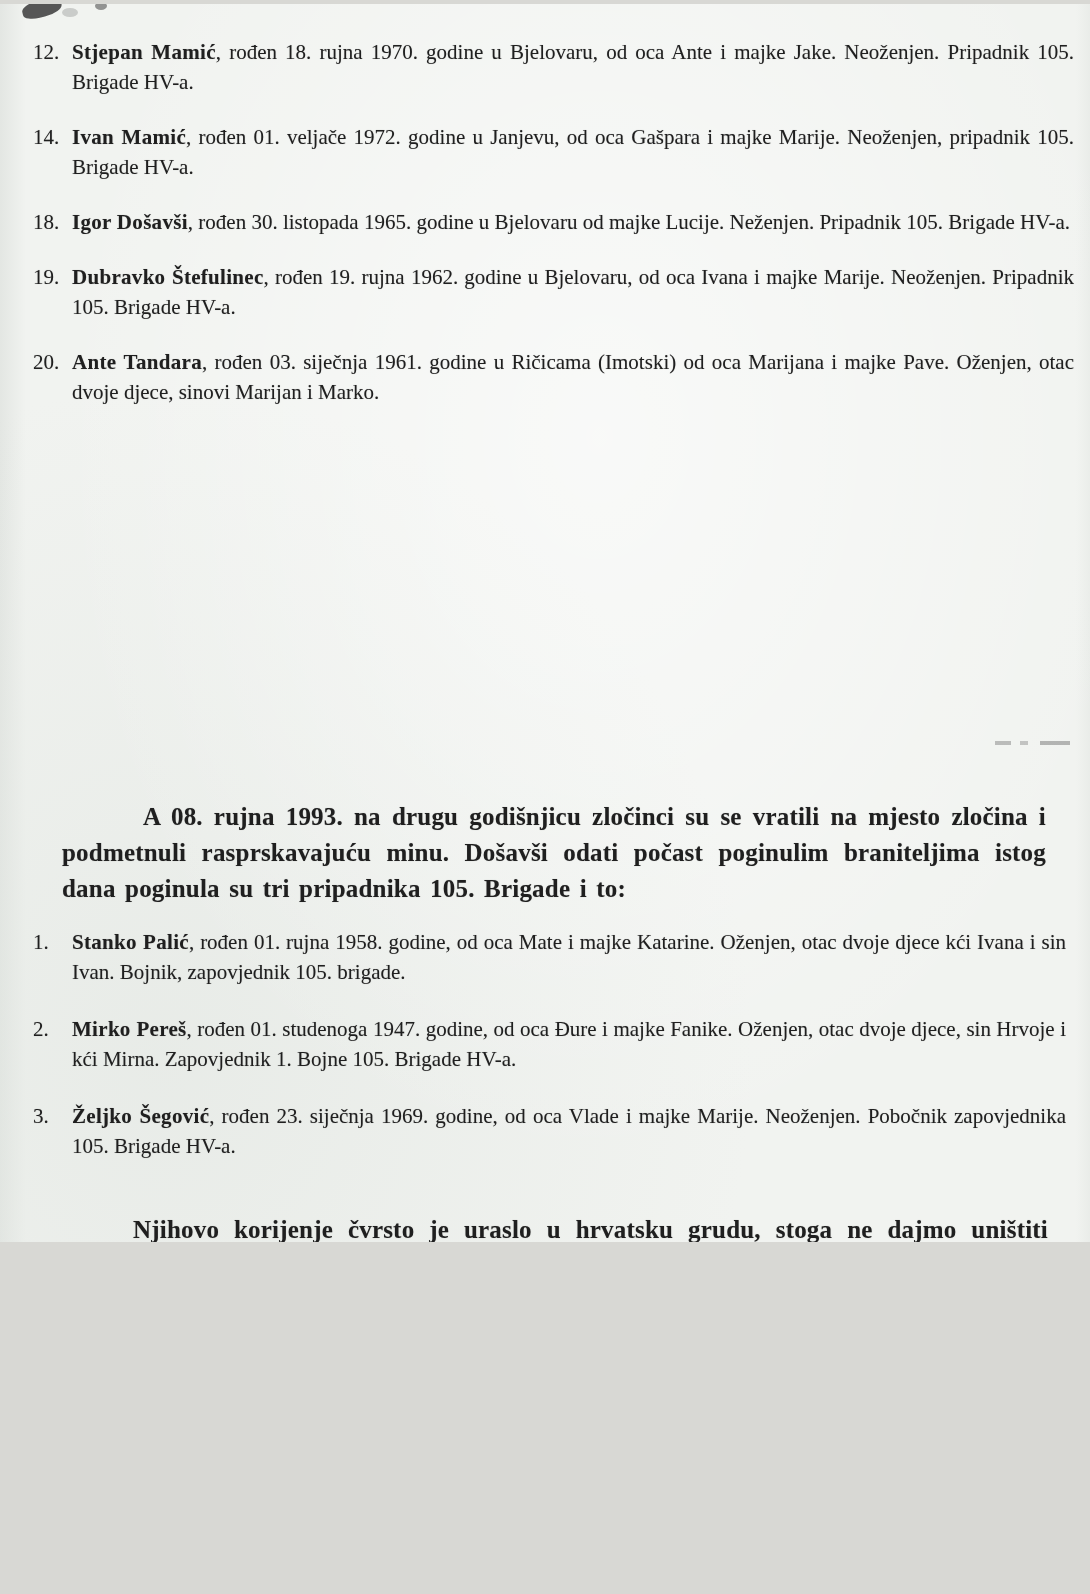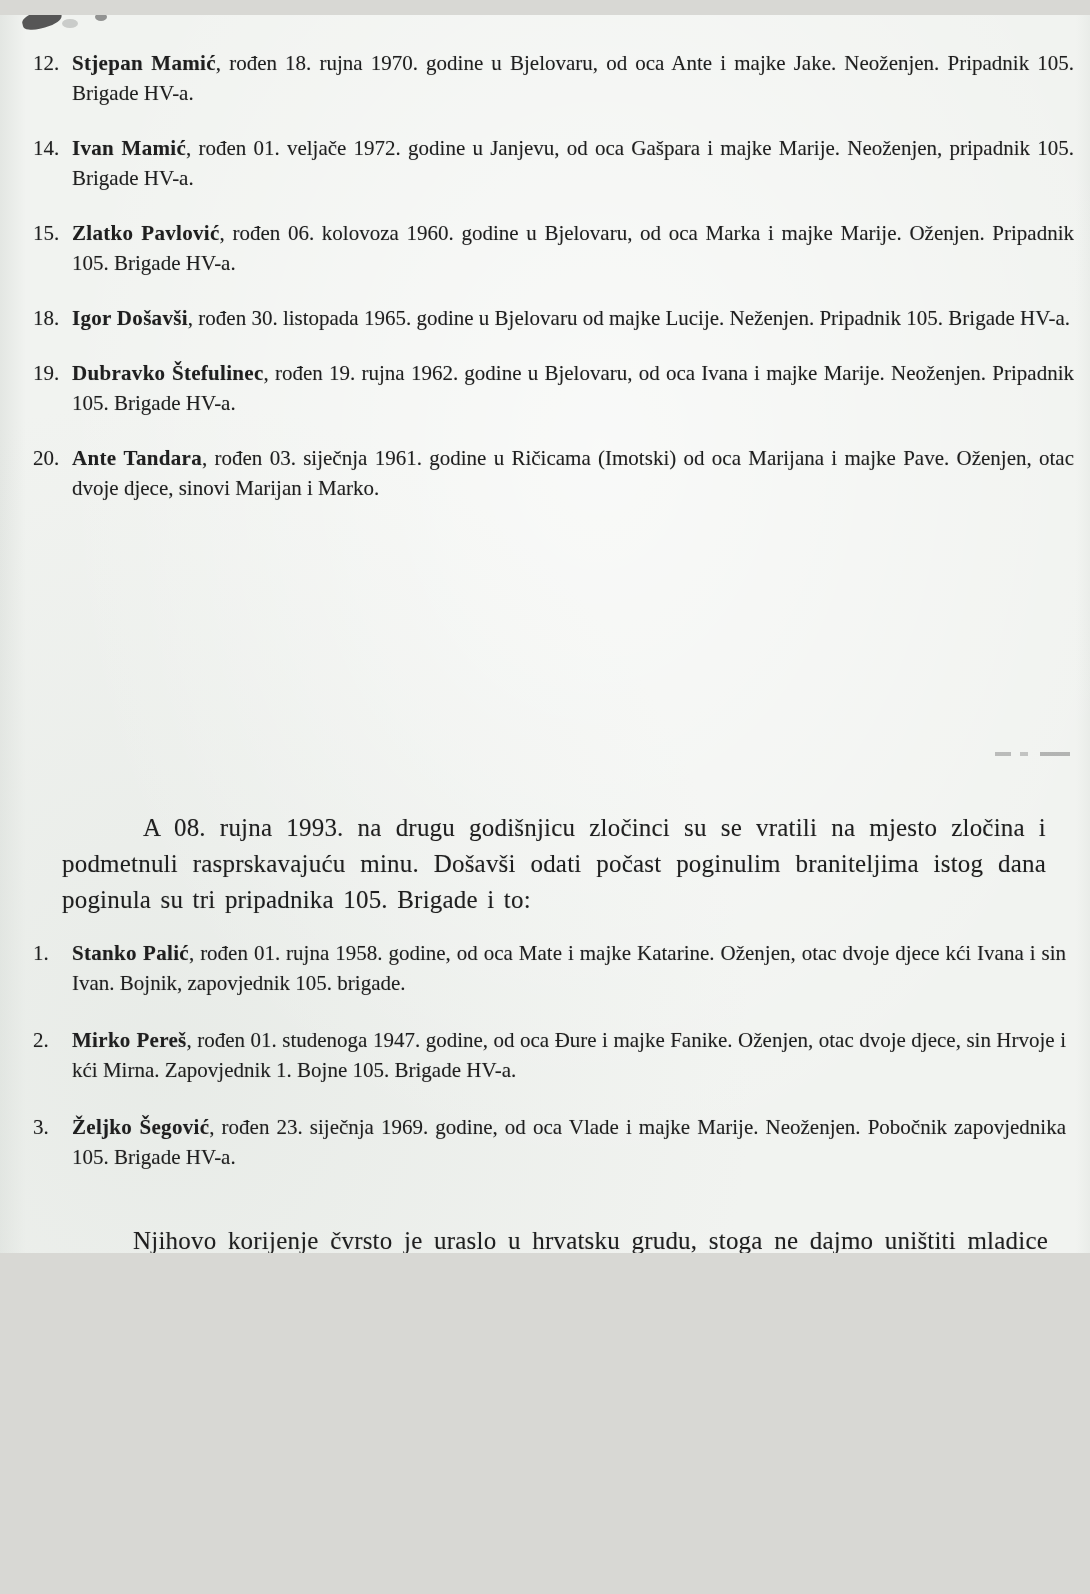--- a/index.html
+++ b/index.html
@@ -1,35 +1,35 @@
 <!DOCTYPE html>
 <html><head>
 <meta charset="utf-8">
 <style>
   html,body{margin:0;padding:0;background:#d8d8d4;}
   .page{
-    position:relative;width:1090px;height:1238px;margin:15px auto;overflow:hidden;
+    position:relative;width:1090px;height:1238px;margin:4px auto;overflow:hidden;
     background-color:#f1f3f0;
     background-image:
       radial-gradient(ellipse at 55% 35%, rgba(255,255,255,.55), rgba(255,255,255,0) 65%),
       radial-gradient(ellipse at 15% 85%, rgba(223,228,223,.5), rgba(223,228,223,0) 45%),
       linear-gradient(90deg, rgba(216,220,216,.55), rgba(216,220,216,0) 26px),
       linear-gradient(270deg, rgba(222,226,222,.4), rgba(222,226,222,0) 14px);
     font-family:"Liberation Serif","DejaVu Serif",serif;
     color:#1f1f1f;
     text-shadow:0 0 1px rgba(30,30,30,.28);
   }
   .list{position:absolute;left:0;right:0;}
   .roster{top:33px;}
   .fallen{top:923px;}
   .li{position:relative;padding-left:72px;padding-right:16px;font-size:21px;line-height:30px;text-align:justify;margin-bottom:25px;}
   .fallen .li{margin-bottom:27px;padding-right:24px;}
   .num{position:absolute;left:33px;top:0;}
   .nm{font-weight:700;letter-spacing:.3px;}
-  .bpara{position:absolute;font-weight:400;font-size:25px;line-height:36px;text-align:justify;letter-spacing:.2px;}
+  .bpara{position:absolute;font-weight:700;font-size:25px;line-height:36px;text-align:justify;letter-spacing:.2px;}
   .p-anniv{top:795px;left:62px;right:44px;text-indent:81px;word-spacing:3px;}
   .p-roots{top:1208px;left:68px;right:42px;text-indent:65px;word-spacing:2px;}
   .p-close{position:absolute;top:1306px;left:137px;font-weight:700;font-size:25px;letter-spacing:.2px;}
   .stamp{position:absolute;left:503px;top:1326px;width:227px;height:258px;opacity:.92;}
   .stamp .ring{fill:none;stroke:#1c1c1e;stroke-width:5;}
   .stamp text{font-family:"Liberation Sans","DejaVu Sans",sans-serif;font-weight:700;fill:#1c1c1e;}
   .st-outer{font-size:15px;}
   .st-top{font-size:14px;}
   .st-bottom{font-size:12.5px;}
   .rose-fill{fill:#1d1d1f;stroke:none;}
@@ -57,23 +57,20 @@
   <div class="smudge s1"></div>
   <div class="smudge s2"></div>
   <div class="smudge s3"></div>
 
   <div class="list roster">
     <div class="li">
       <span class="num">12.</span><span class="nm">Stjepan Mamić</span><span>, rođen 18. rujna 1970. godine u Bjelovaru, od oca Ante i majke Jake. Neoženjen. Pripadnik 105. Brigade HV-a.</span>
     </div>
     <div class="li">
       <span class="num">14.</span><span class="nm">Ivan Mamić</span><span>, rođen 01. veljače 1972. godine u Janjevu, od oca Gašpara i majke Marije. Neoženjen, pripadnik 105. Brigade HV-a.</span>
-    </div>
-    <div class="li">
-      <span class="num">15.</span><span class="nm">Zlatko Pavlović</span><span>, rođen 06. kolovoza 1960. godine u Bjelovaru, od oca Marka i majke Marije. Oženjen. Pripadnik 105. Brigade HV-a.</span>
     </div>
     <div class="li">
       <span class="num">18.</span><span class="nm">Igor Došavši</span><span>, rođen 30. listopada 1965. godine u Bjelovaru od majke Lucije. Neženjen. Pripadnik 105. Brigade HV-a.</span>
     </div>
     <div class="li">
       <span class="num">19.</span><span class="nm">Dubravko Štefulinec</span><span>, rođen 19. rujna 1962. godine u Bjelovaru, od oca Ivana i majke Marije. Neoženjen. Pripadnik 105. Brigade HV-a.</span>
     </div>
     <div class="li">
       <span class="num">20.</span><span class="nm">Ante Tandara</span><span>, rođen 03. siječnja 1961. godine u Ričicama (Imotski) od oca Marijana i majke Pave. Oženjen, otac dvoje djece, sinovi Marijan i Marko.</span>
     </div>

